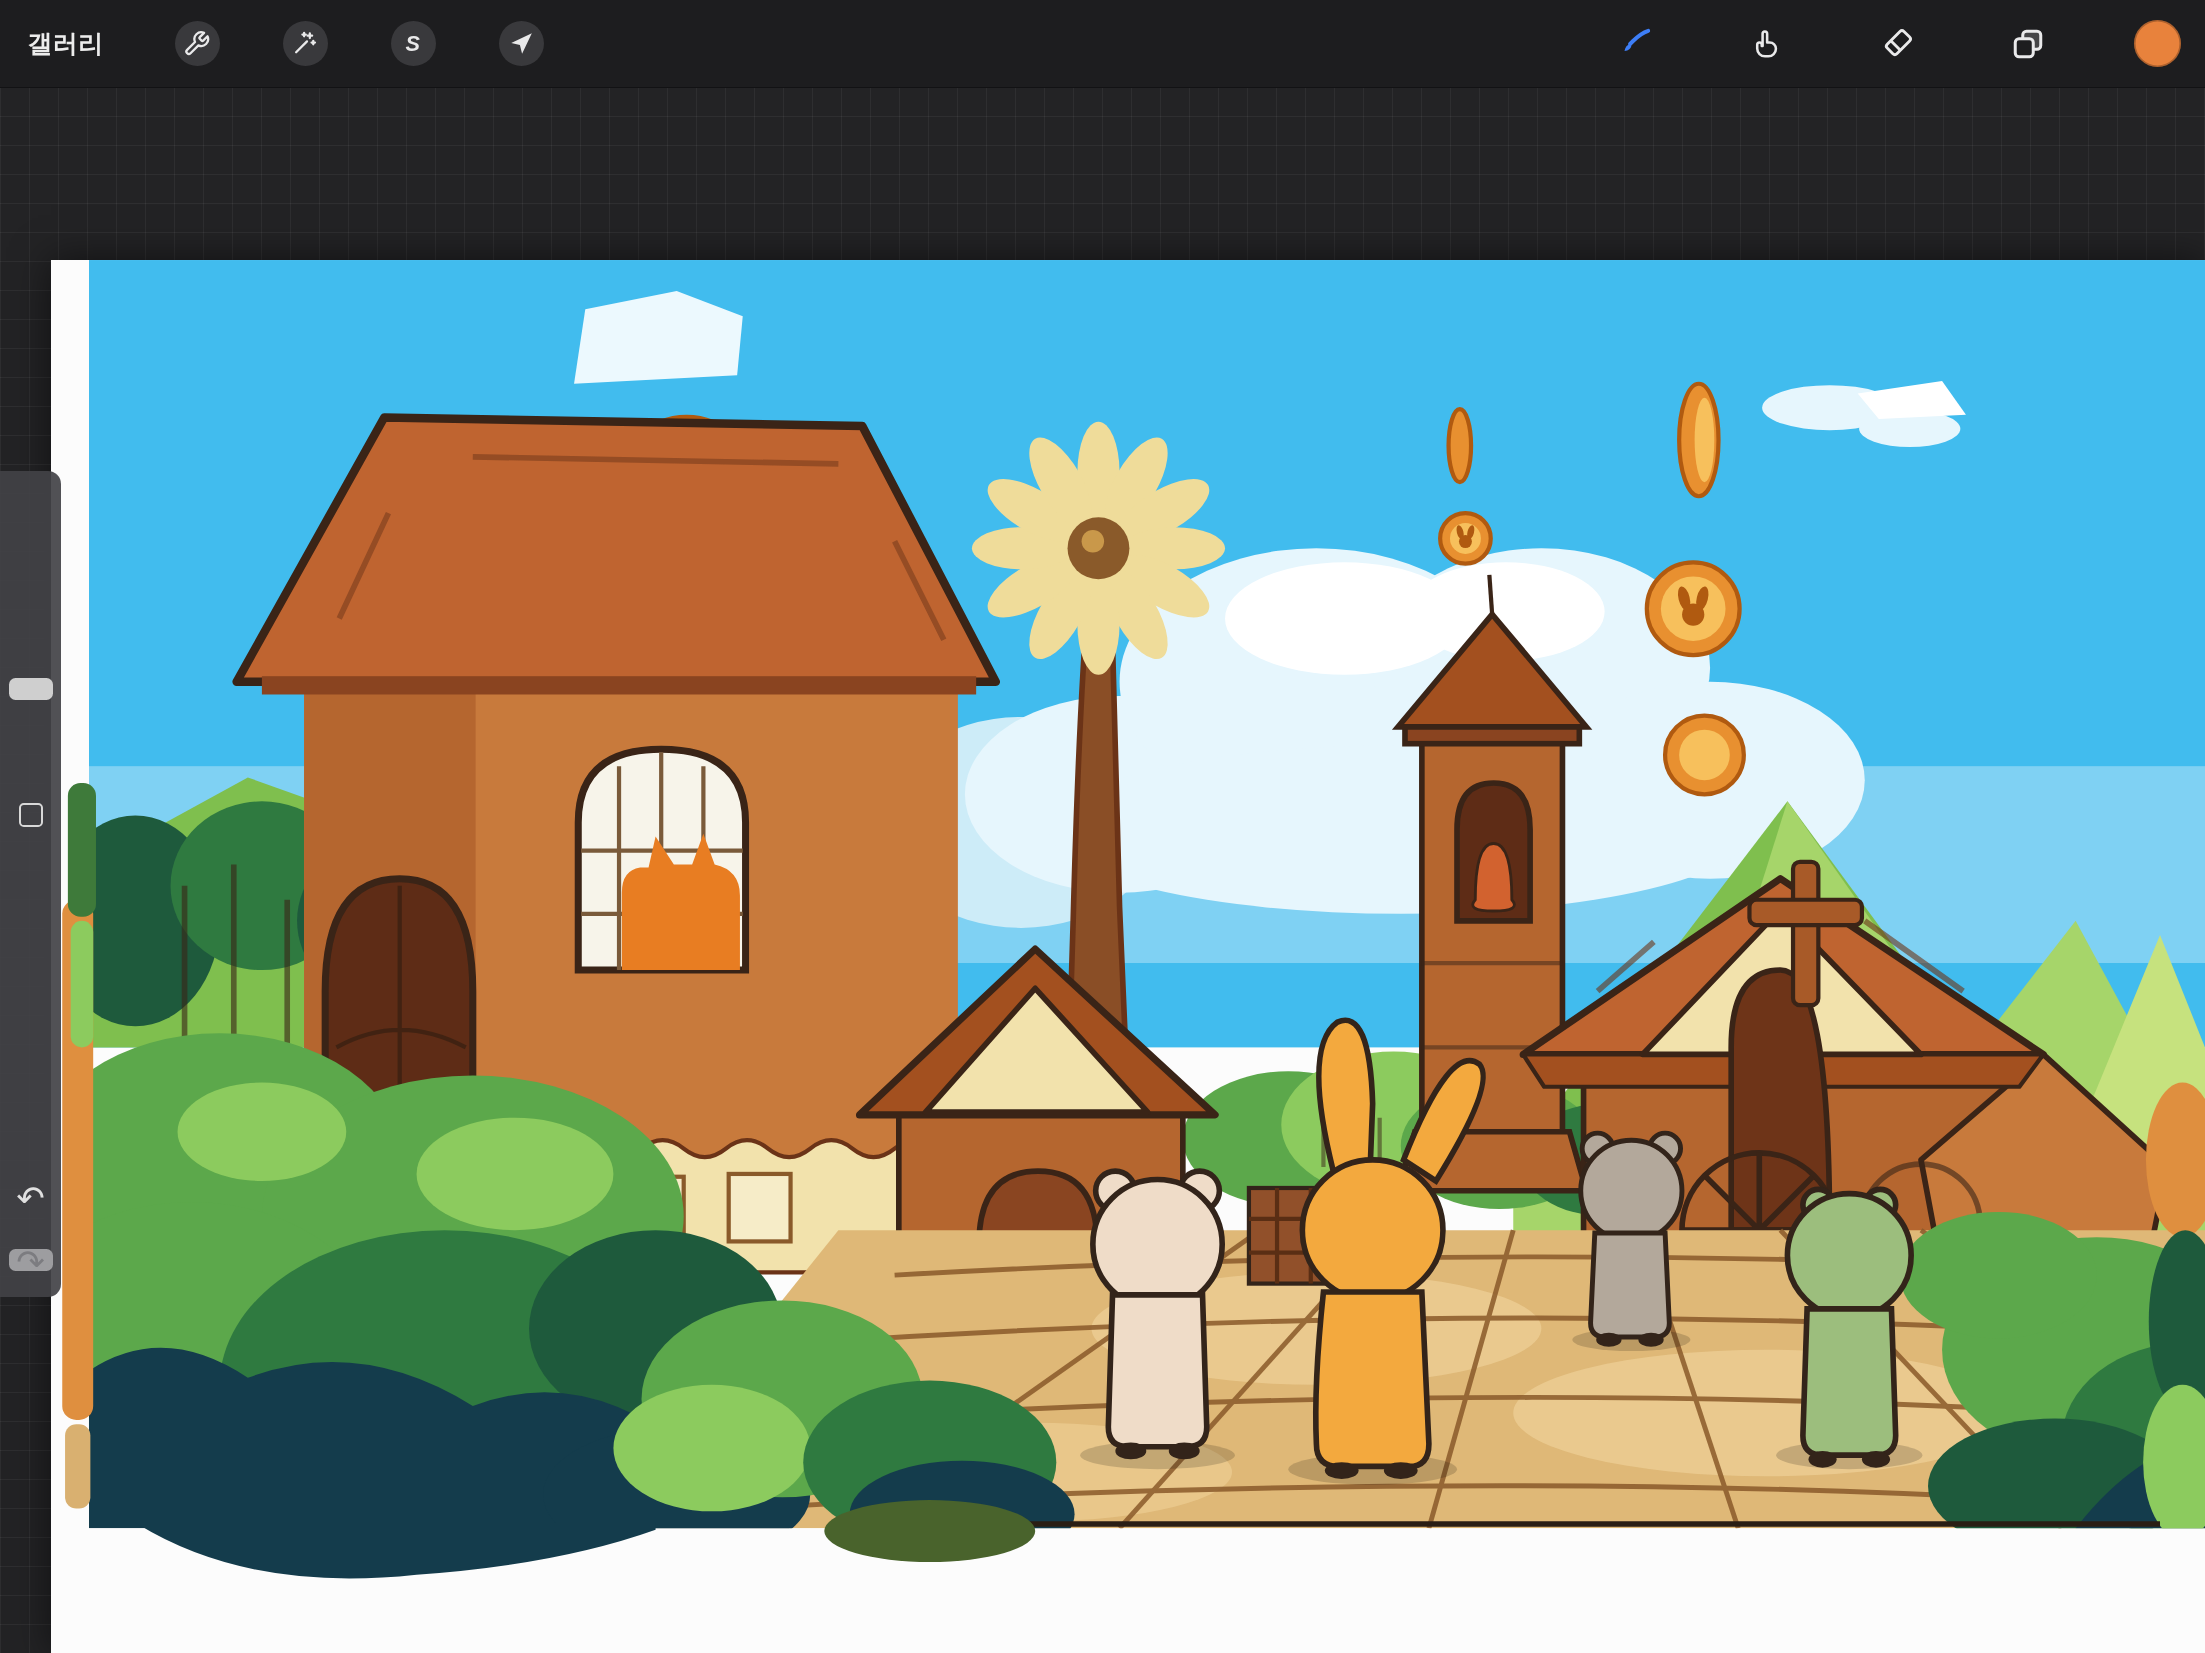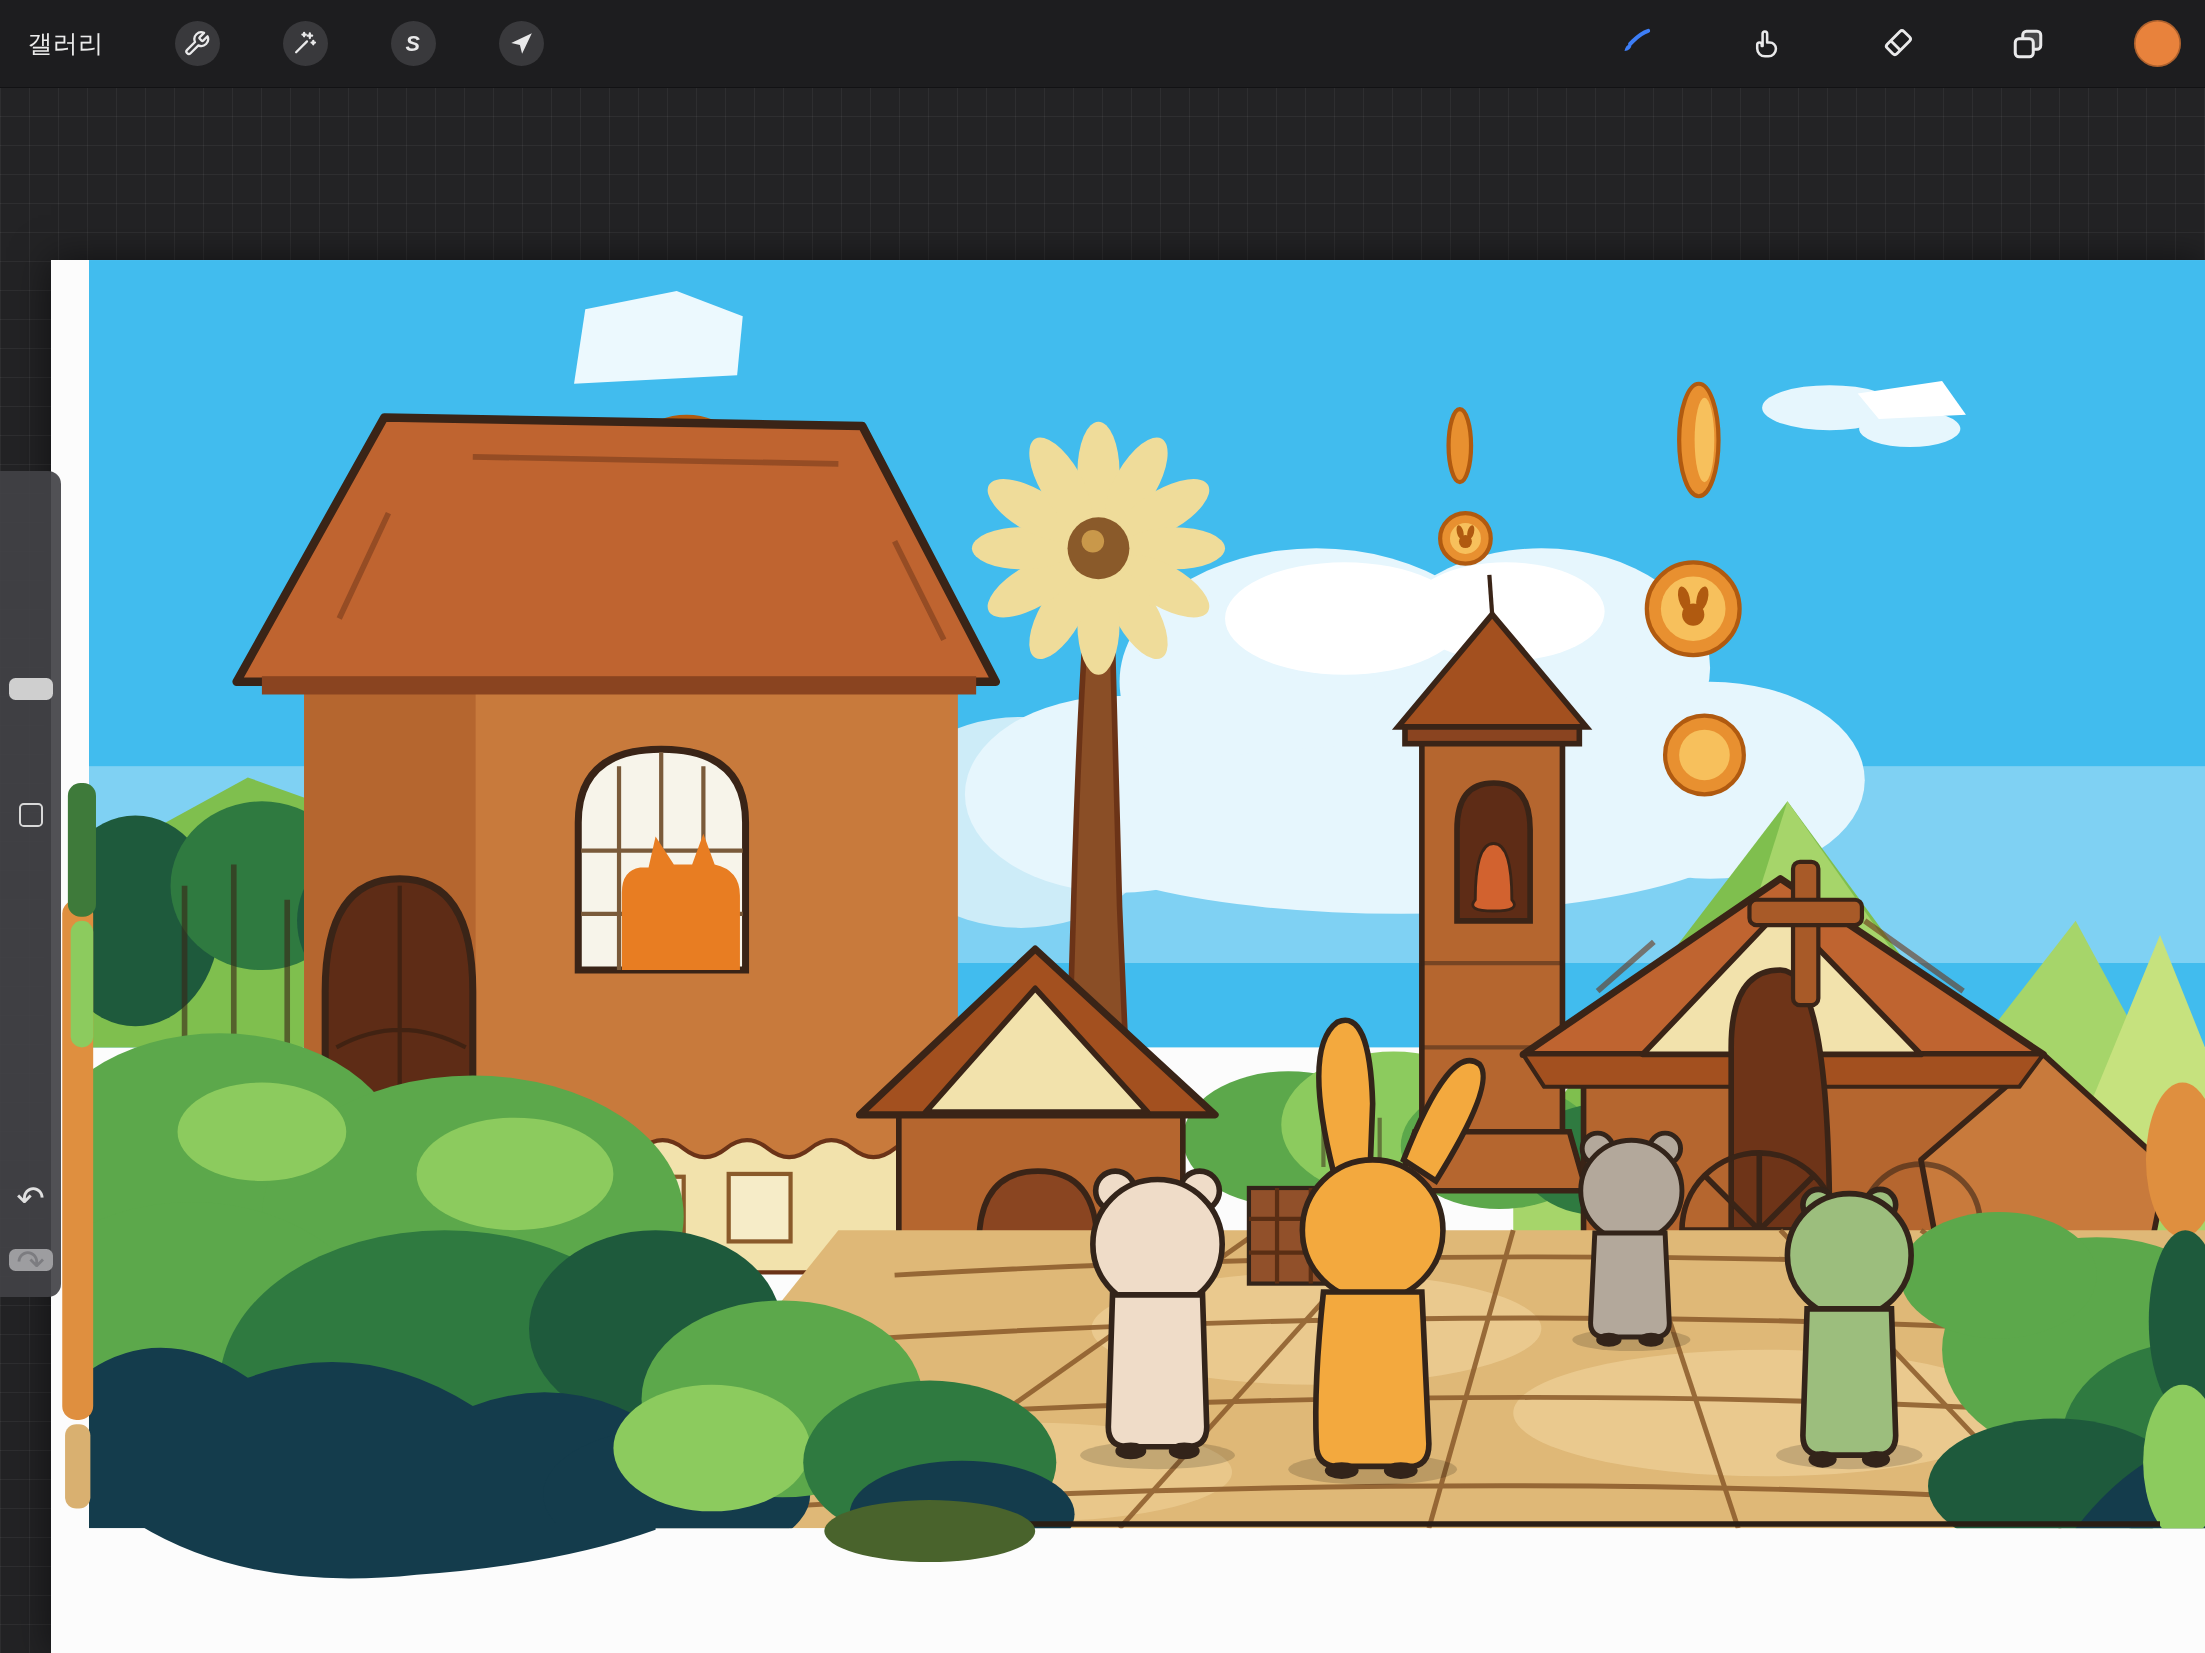--- a/index.html
+++ b/index.html
@@ -15,21 +15,21 @@
   
   .topbar{
     position:absolute;left:0;top:0;width:2205px;height:87px;z-index:30;
     background:var(--u-bar_bg,#1d1d1f);
     border-bottom:0.8px solid #121214;
     display:flex;align-items:center;justify-content:space-between;
   }
   .tb-left{display:flex;align-items:center;gap:63px;padding-left:27.4px;}
   .tb-right{display:flex;align-items:center;gap:81px;padding-right:24px;}
   .gallery-btn{background:transparent;border:none;color:#ececec;font-size:25px;
-    font-weight:400;letter-spacing:0.4px;padding:0 8px 0 0;cursor:default;}
+    font-weight:700;letter-spacing:0.4px;padding:0 8px 0 0;cursor:default;}
   .circ{width:45px;height:45px;border-radius:50%;background:#39393c;border:none;
     display:flex;align-items:center;justify-content:center;padding:0;}
   .flat{width:50px;height:50px;background:transparent;border:none;
     display:flex;align-items:center;justify-content:center;padding:0;}
   .circ svg,.flat svg{display:block;}
   .swatch{width:47px;height:47px;border-radius:50%;border:none;padding:0;
     background:var(--u-swatch,#e8823c);box-shadow:inset 0 0 0 1.6px rgba(0,0,0,.25);}
   
   .sidebar{
     position:absolute;left:0;top:471px;width:61px;height:826px;z-index:20;

